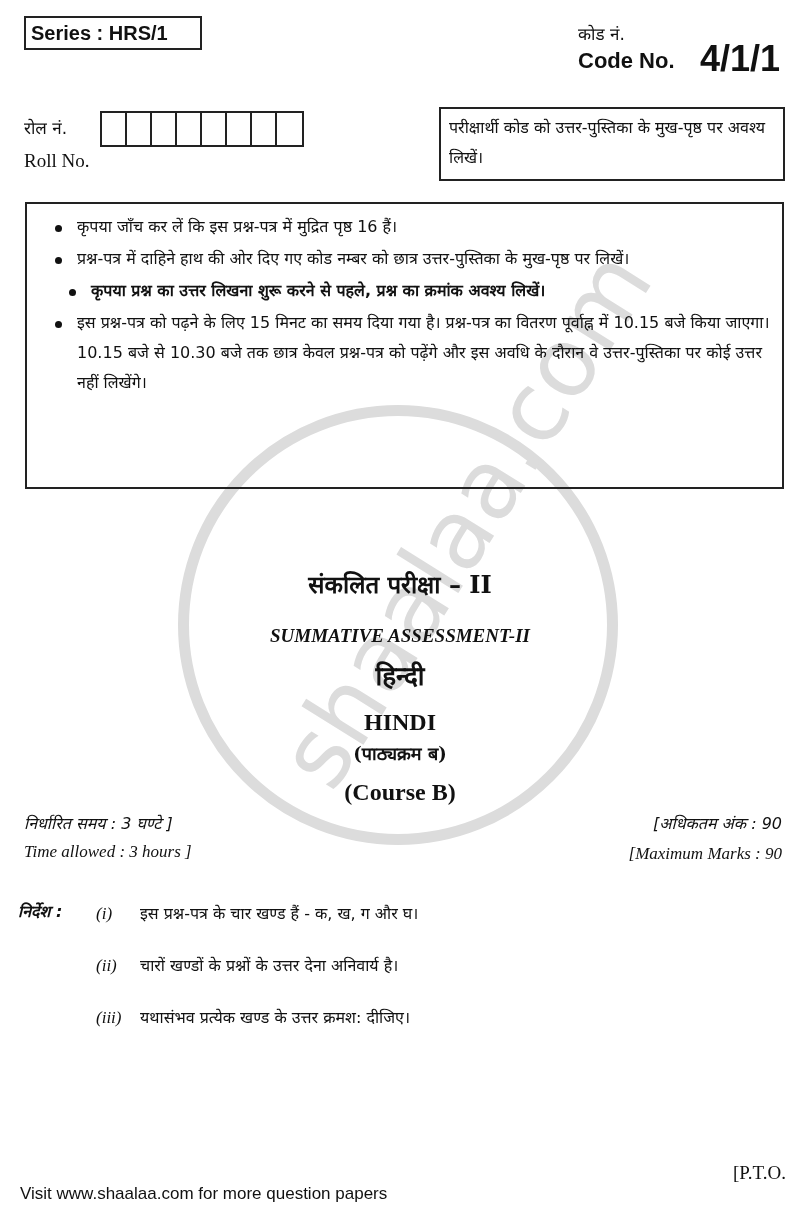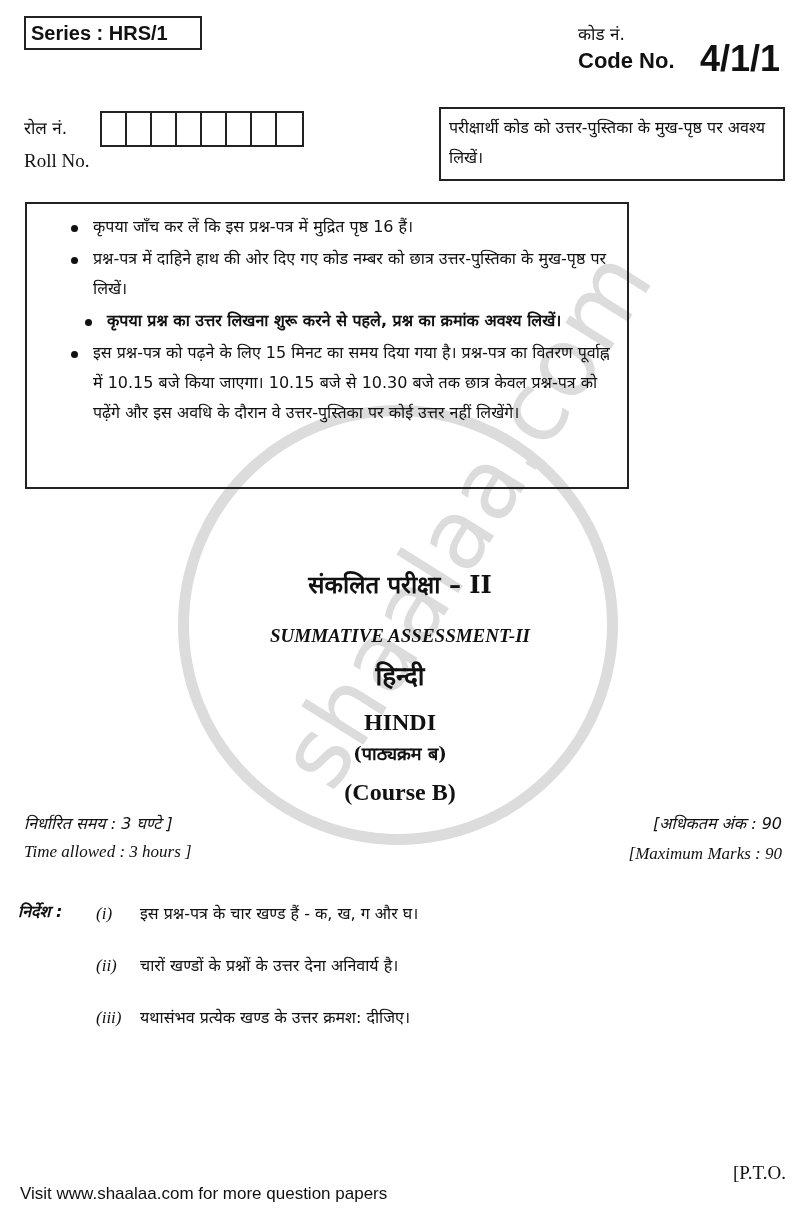--- a/index.html
+++ b/index.html
@@ -8,21 +8,21 @@
     .series-box { left:24px; top:16px; width:178px; height:34px; border:2px solid #222; box-sizing:border-box; font-family:"Liberation Sans", sans-serif; font-weight:bold; font-size:20px; line-height:30px; padding-left:5px; }
     .code-hi { left:578px; top:22px; font-family:"DejaVu Sans", sans-serif; font-size:17px; }
     .code-en { left:578px; top:48px; font-family:"Liberation Sans", sans-serif; font-weight:bold; font-size:22px; }
     .code-val { left:700px; top:38px; font-family:"Liberation Sans", sans-serif; font-weight:bold; font-size:36px; }
     .roll-hi { left:24px; top:116px; font-family:"DejaVu Sans", sans-serif; font-size:17px; }
     .roll-en { left:24px; top:150px; font-family:"Liberation Serif", serif; font-size:19px; }
     .roll-boxes { left:100px; top:111px; display:flex; border:2px solid #222; }
     .roll-box { width:25px; height:32px; border-right:2px solid #222; box-sizing:border-box; }
     .roll-box:last-child { border-right:none; }
     .note-box { left:439px; top:107px; width:346px; height:74px; border:2px solid #222; box-sizing:border-box; font-family:"DejaVu Sans", sans-serif; font-size:16px; line-height:30px; padding:4px 8px; }
-    .instr-box { left:25px; top:202px; width:604px; height:287px; border:2px solid #222; box-sizing:border-box; padding:8px 10px 0 44px; font-family:"DejaVu Sans", sans-serif; font-size:16px; line-height:30px; }
+    .instr-box { left:25px; top:202px; width:759px; height:287px; border:2px solid #222; box-sizing:border-box; padding:8px 10px 0 28px; font-family:"DejaVu Sans", sans-serif; font-size:16px; line-height:30px; }
     .instr-box ul { margin:0; padding-left:22px; list-style:none; }
     .instr-box li { position:relative; margin:0 0 2px 0; }
     .instr-box li::before { content:""; position:absolute; left:-22px; top:13px; width:7px; height:7px; background:#111; border-radius:50%; }
     .instr-box li.bold { font-weight:bold;margin-left:14px; }
     .watermark-circle { left:178px; top:405px; width:440px; height:440px; border:11px solid #dcdcdc; border-radius:50%; box-sizing:border-box; }
     .watermark-text { left:215px; top:560px; font-family:"DejaVu Sans", sans-serif; font-size:96px; color:#dcdcdc; transform:rotate(-58deg); transform-origin:center; white-space:nowrap; width:380px; text-align:center; }
     .center { left:0; width:800px; text-align:center;margin-top:39px; }
     .t-hi { top:528px; font-family:"DejaVu Serif", serif; font-size:24px; font-weight:bold; }
     .t-en { top:586px; font-family:"Liberation Serif", serif; font-size:19px; font-weight:bold;font-style:italic; }
     .t-sub-hi { top:618px; font-family:"DejaVu Serif", serif; font-size:26px; font-weight:bold; }

